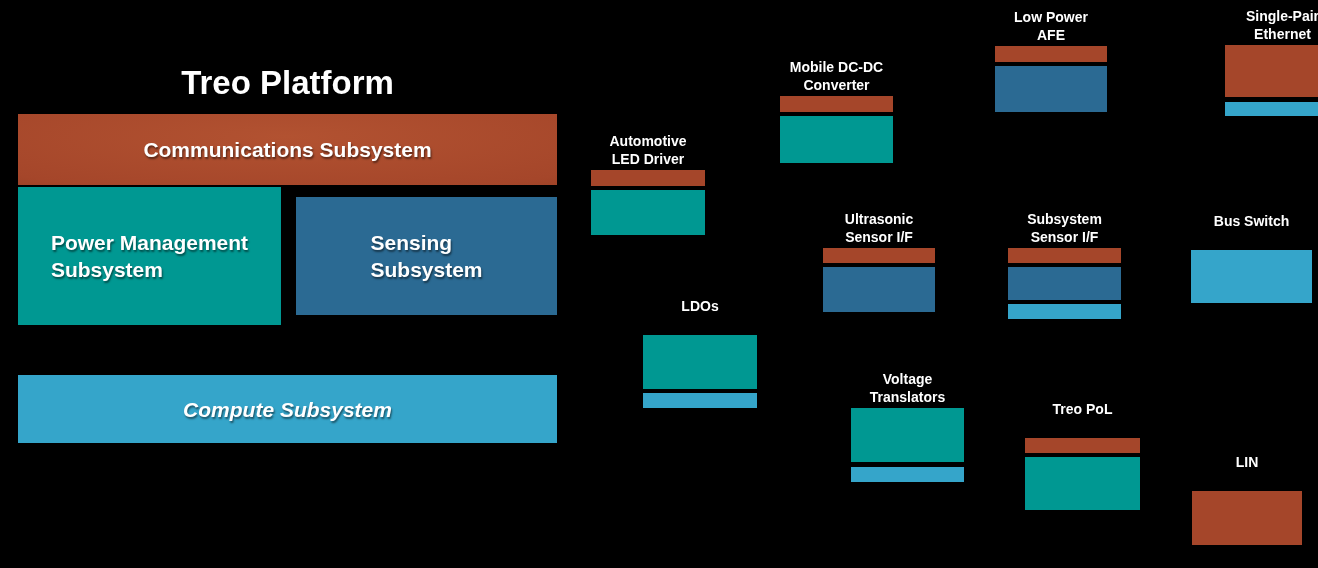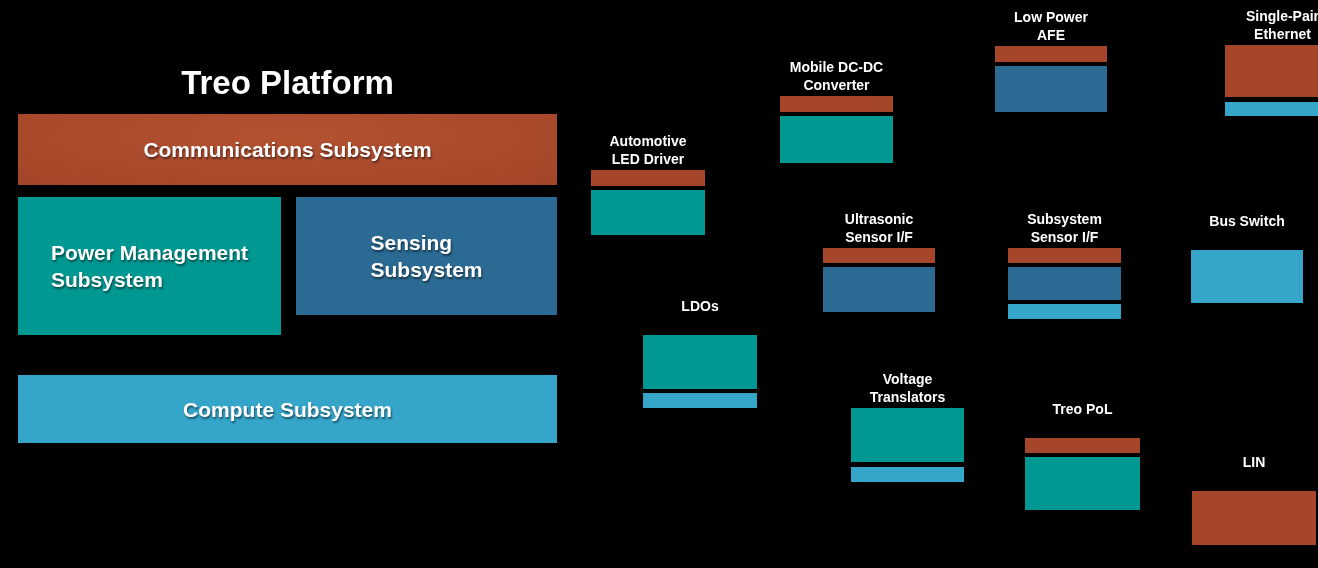--- a/index.html
+++ b/index.html
@@ -19,23 +19,23 @@
     font-weight:bold;font-size:21px;line-height:27px;
     white-space:pre-line;text-shadow:1px 2px 2px rgba(0,0,0,.5);
   }
   .comms{
     left:18px;top:114px;width:539px;height:71px;
     background:radial-gradient(140% 170% at 50% 32%,
       var(--rust-gradient-light,#B25231) 0%,
       var(--rust,#A5462A) 48%,
       var(--rust-gradient-dark,#702C12) 100%);
   }
-  .power{left:18px;top:197px;width:263px;height:138px;background:var(--teal,#009892);}
+  .power{left:18px;top:187px;width:263px;height:138px;background:var(--teal,#009892);}
   .sensing{left:296px;top:197px;width:261px;height:118px;background:var(--steel-blue,#2B6A93);}
-  .compute{left:18px;top:375px;width:539px;height:68px;background:var(--light-blue,#35A5CA);}
+  .compute{left:18px;top:375px;width:539px;height:68px;background:var(--light-blue,#35A5CA);font-style:italic;}
 
   .product{position:absolute;}
   .p-label{
     position:absolute;top:-38px;left:-60px;right:-60px;height:36px;
     text-align:center;font-size:14px;line-height:18px;font-weight:bold;
     white-space:pre-line;text-shadow:1px 1px 1px rgba(0,0,0,.7);
   }
   .seg{width:100%;margin-bottom:4px;}
   .seg:last-child{margin-bottom:0;}
   .seg.rust{background:var(--rust,#A5462A);}
@@ -46,25 +46,25 @@
   .h33{height:33px}.h45{height:45px}.h46{height:46px}.h47{height:47px}
   .h52{height:52px}.h53{height:53px}.h54{height:54px}
   .gap5{margin-bottom:5px;}
 
   .g1{left:591px;top:170px;width:114px;}
   .g2{left:780px;top:96px;width:113px;}
   .g3{left:995px;top:46px;width:112px;}
   .g4{left:1193px;top:45px;width:115px;margin-left:32px;}
   .g5{left:823px;top:248px;width:112px;}
   .g6{left:1008px;top:248px;width:113px;}
-  .g7{left:1191px;top:250px;width:112px;}
+  .g7{left:1191px;top:250px;width:121px;}
   .g8{left:643px;top:335px;width:114px;}
   .g9{left:851px;top:408px;width:113px;}
   .g10{left:1025px;top:438px;width:115px;}
-  .g11{left:1192px;top:491px;width:124px;}
+  .g11{left:1192px;top:491px;width:110px;}
 </style>
 </head>
 <body>
 
 <div class="canvas">
 
   <div class="title">Treo Platform</div>
 
   <div class="block comms">
     <span>Communications Subsystem</span>

